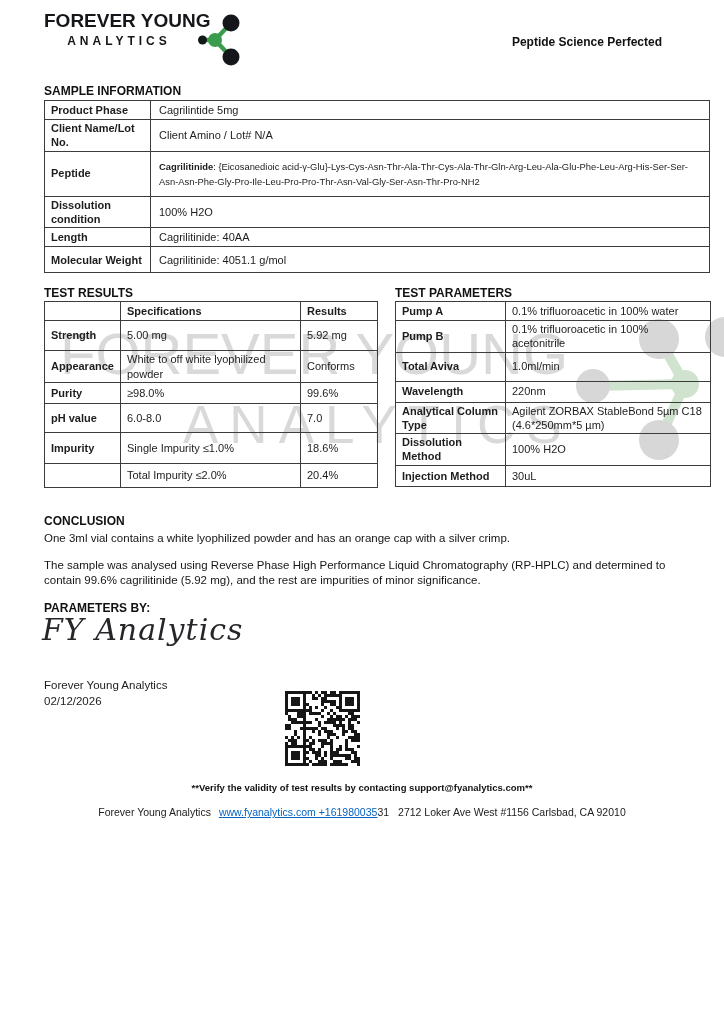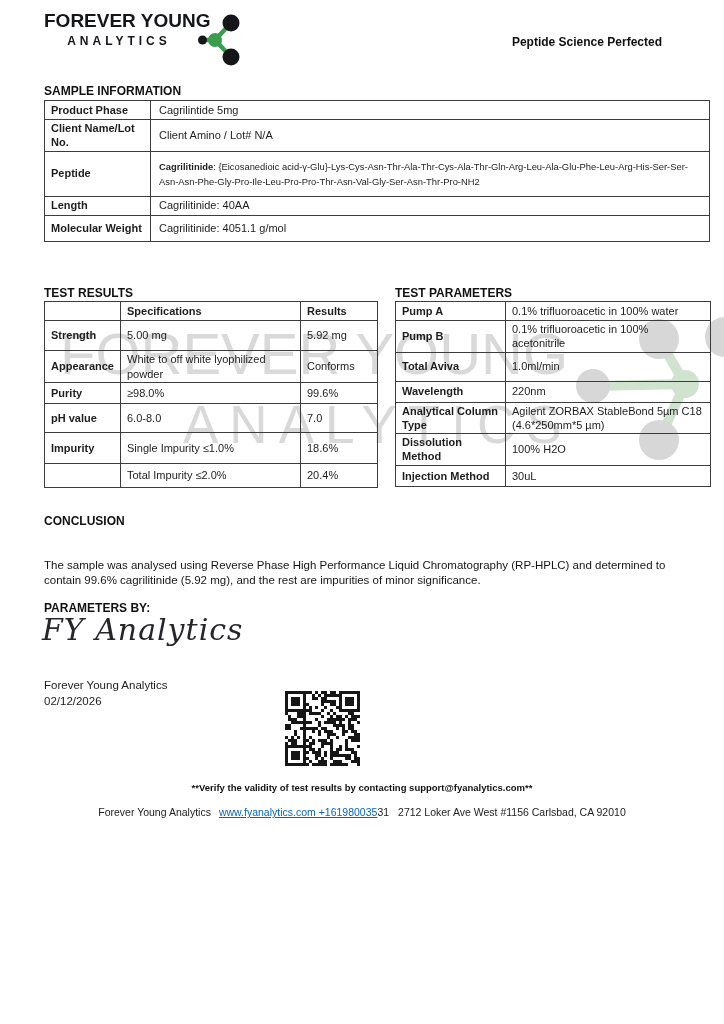--- a/index.html
+++ b/index.html
@@ -102,20 +102,24 @@
       <td class="val">Cagrilintide 5mg</td>
     </tr>
     <tr style="height:31px">
       <td class="lbl">Client Name/Lot No.</td>
       <td class="val">Client Amino / Lot# N/A</td>
     </tr>
     <tr style="height:45px">
       <td class="lbl">Peptide</td>
       <td class="val seq"><b>Cagrilitinide</b><span>: {Eicosanedioic acid-γ-Glu}-Lys-Cys-Asn-Thr-Ala-Thr-Cys-Ala-Thr-Gln-Arg-Leu-Ala-Glu-Phe-Leu-Arg-His-Ser-Ser-Asn-Asn-Phe-Gly-Pro-Ile-Leu-Pro-Pro-Thr-Asn-Val-Gly-Ser-Asn-Thr-Pro-NH2</span></td>
     </tr>
+    <tr style="height:31px">
+      <td class="lbl">Dissolution condition</td>
+      <td class="val">100% H2O</td>
+    </tr>
     <tr style="height:19px">
       <td class="lbl">Length</td>
       <td class="val">Cagrilitinide: 40AA</td>
     </tr>
     <tr style="height:26px">
       <td class="lbl">Molecular Weight</td>
       <td class="val">Cagrilitinide: 4051.1 g/mol</td>
     </tr>
   </tbody>
     </table>
@@ -198,20 +202,21 @@
       <td>100% H2O</td>
     </tr>
     <tr style="height:21px">
       <td class="lbl">Injection Method</td>
       <td>30uL</td>
     </tr>
   </tbody>
     </table>
 
   <div class="sec-head ch concl-head">CONCLUSION</div>
+  <div class="para p1">One 3ml vial contains a white lyophilized powder and has an orange cap with a silver crimp.</div>
   <div class="para p2">The sample was analysed using Reverse Phase High Performance Liquid Chromatography (RP-HPLC) and determined to contain 99.6% cagrilitinide (5.92 mg), and the rest are impurities of minor significance.</div>
 
   <div class="sec-head ch cert-head">PARAMETERS BY:</div>
   <div class="signature">FY Analytics</div>
   <div class="company">Forever Young Analytics</div>
   <div class="cdate">02/12/2026</div>
 
   <div id="qr">
       <i style="left:0px;top:0px"></i>
       <i style="left:3px;top:0px"></i>

